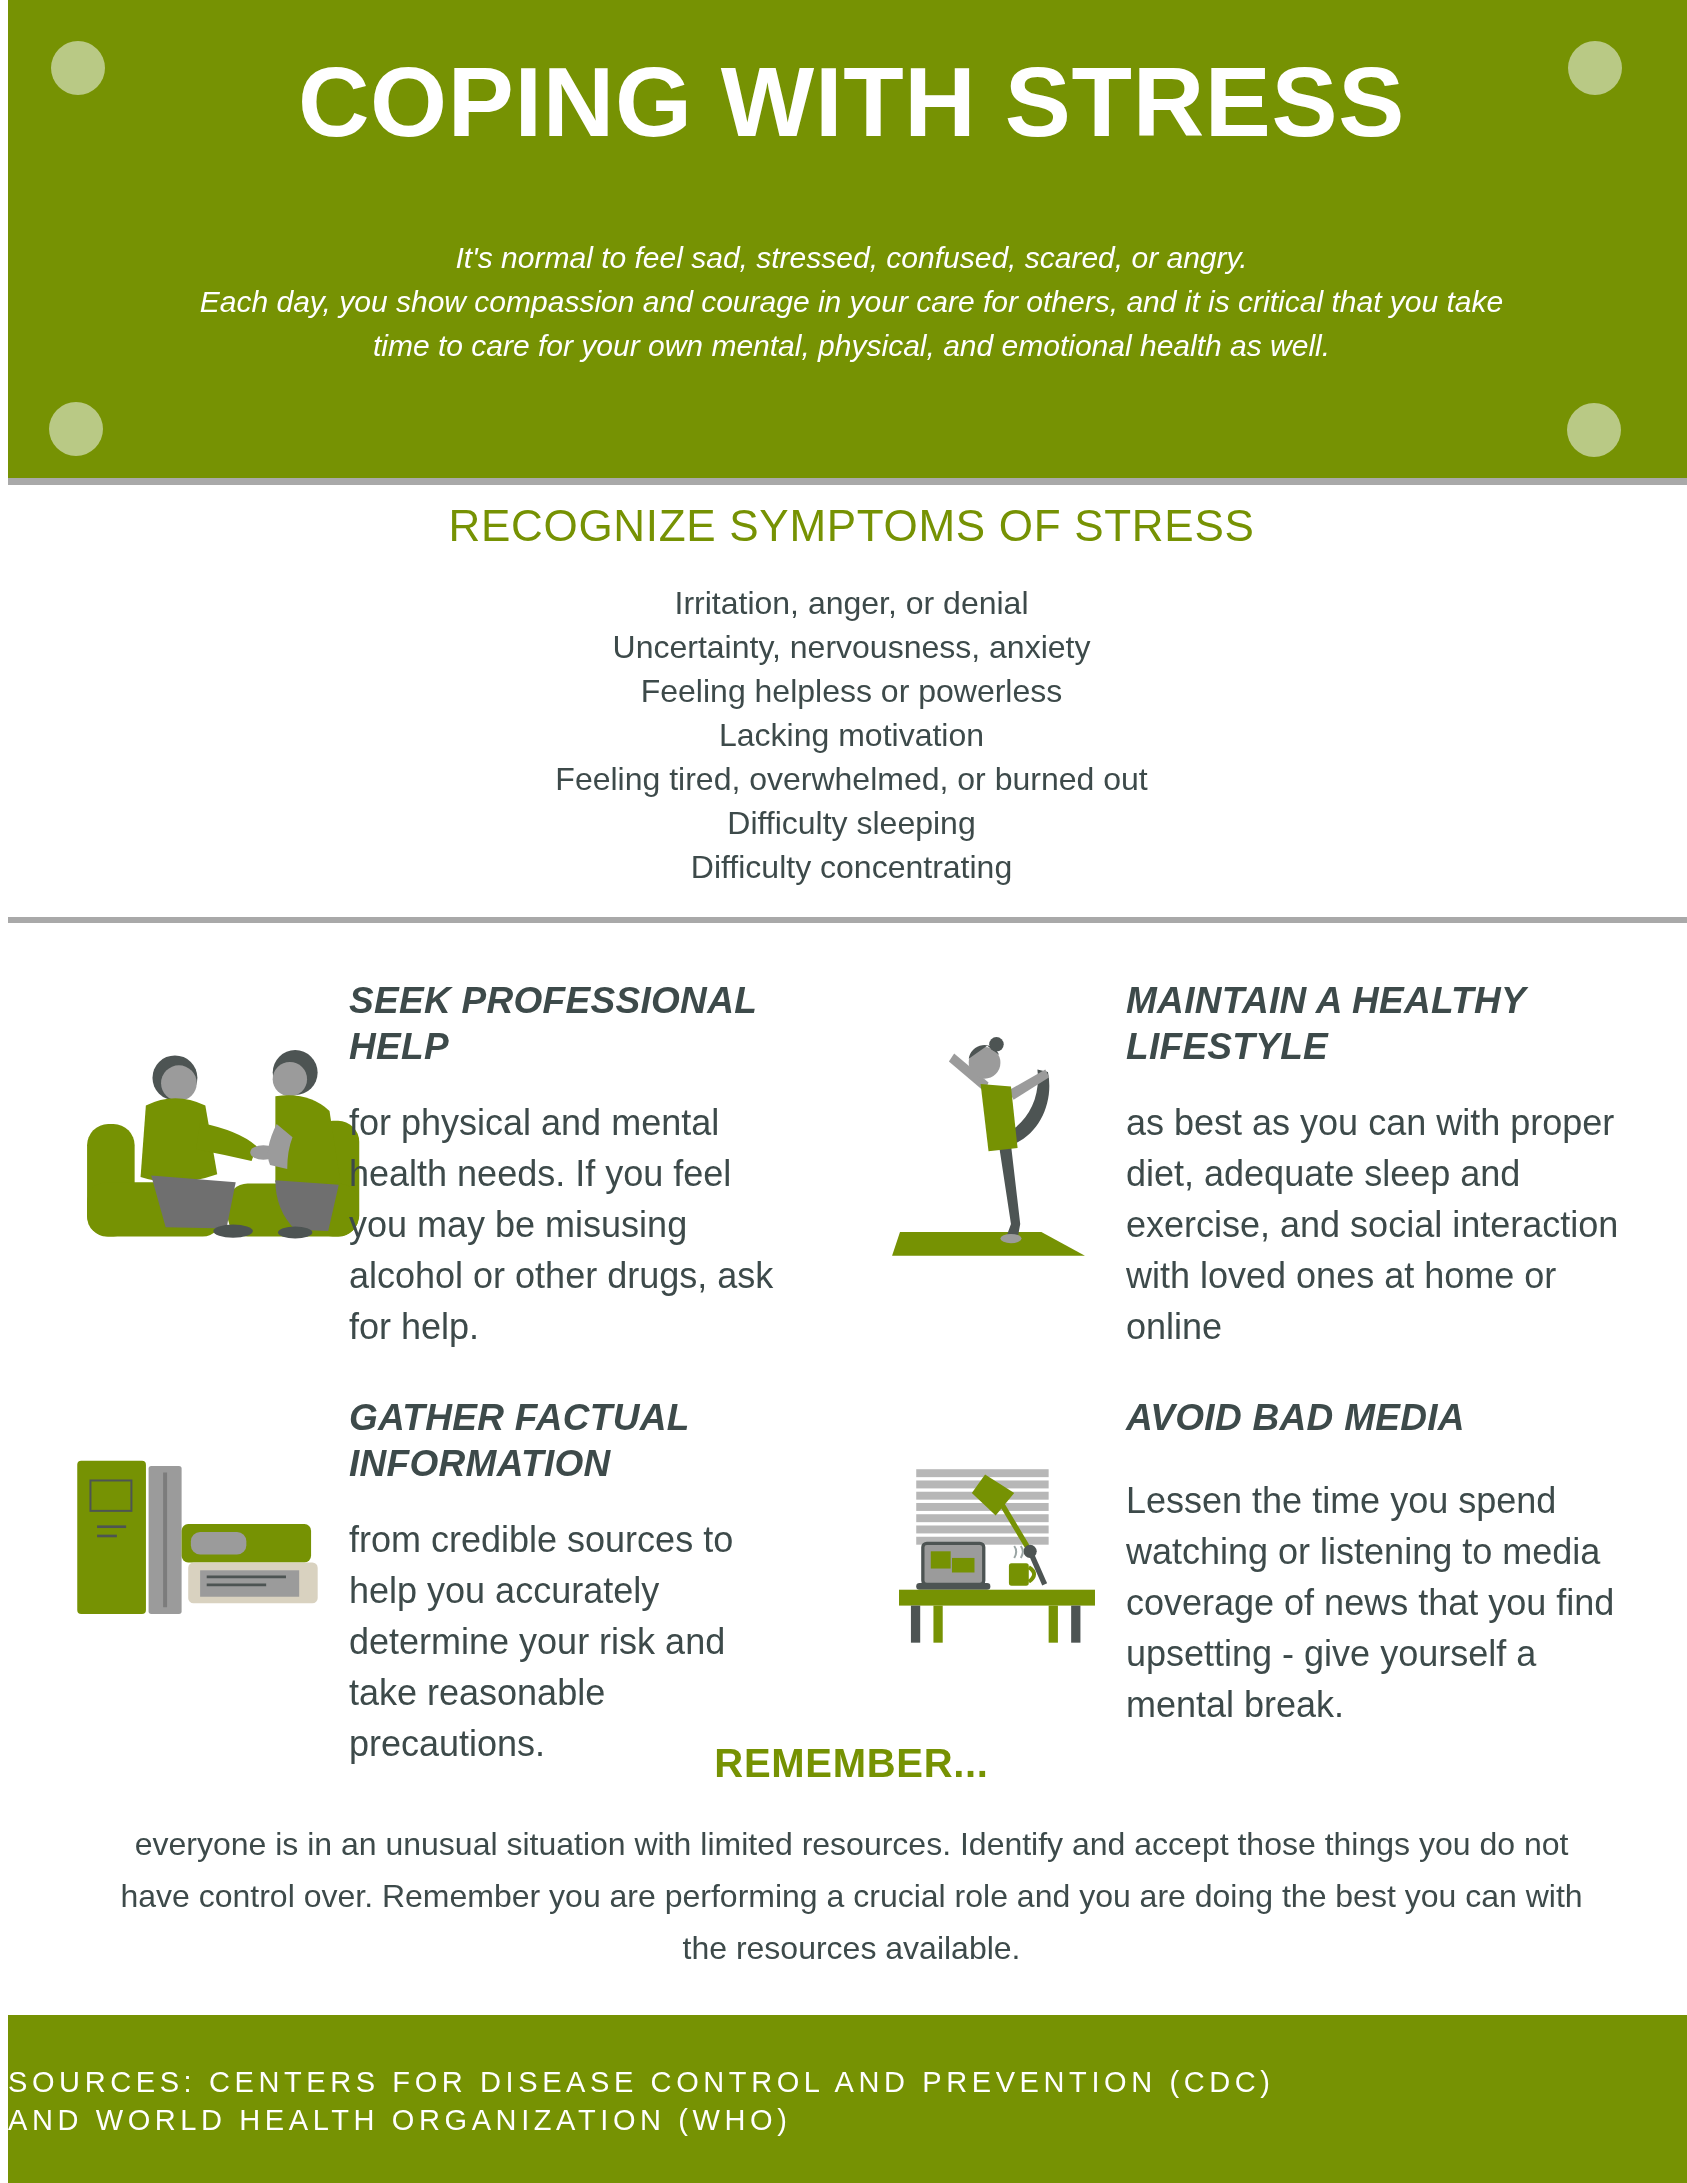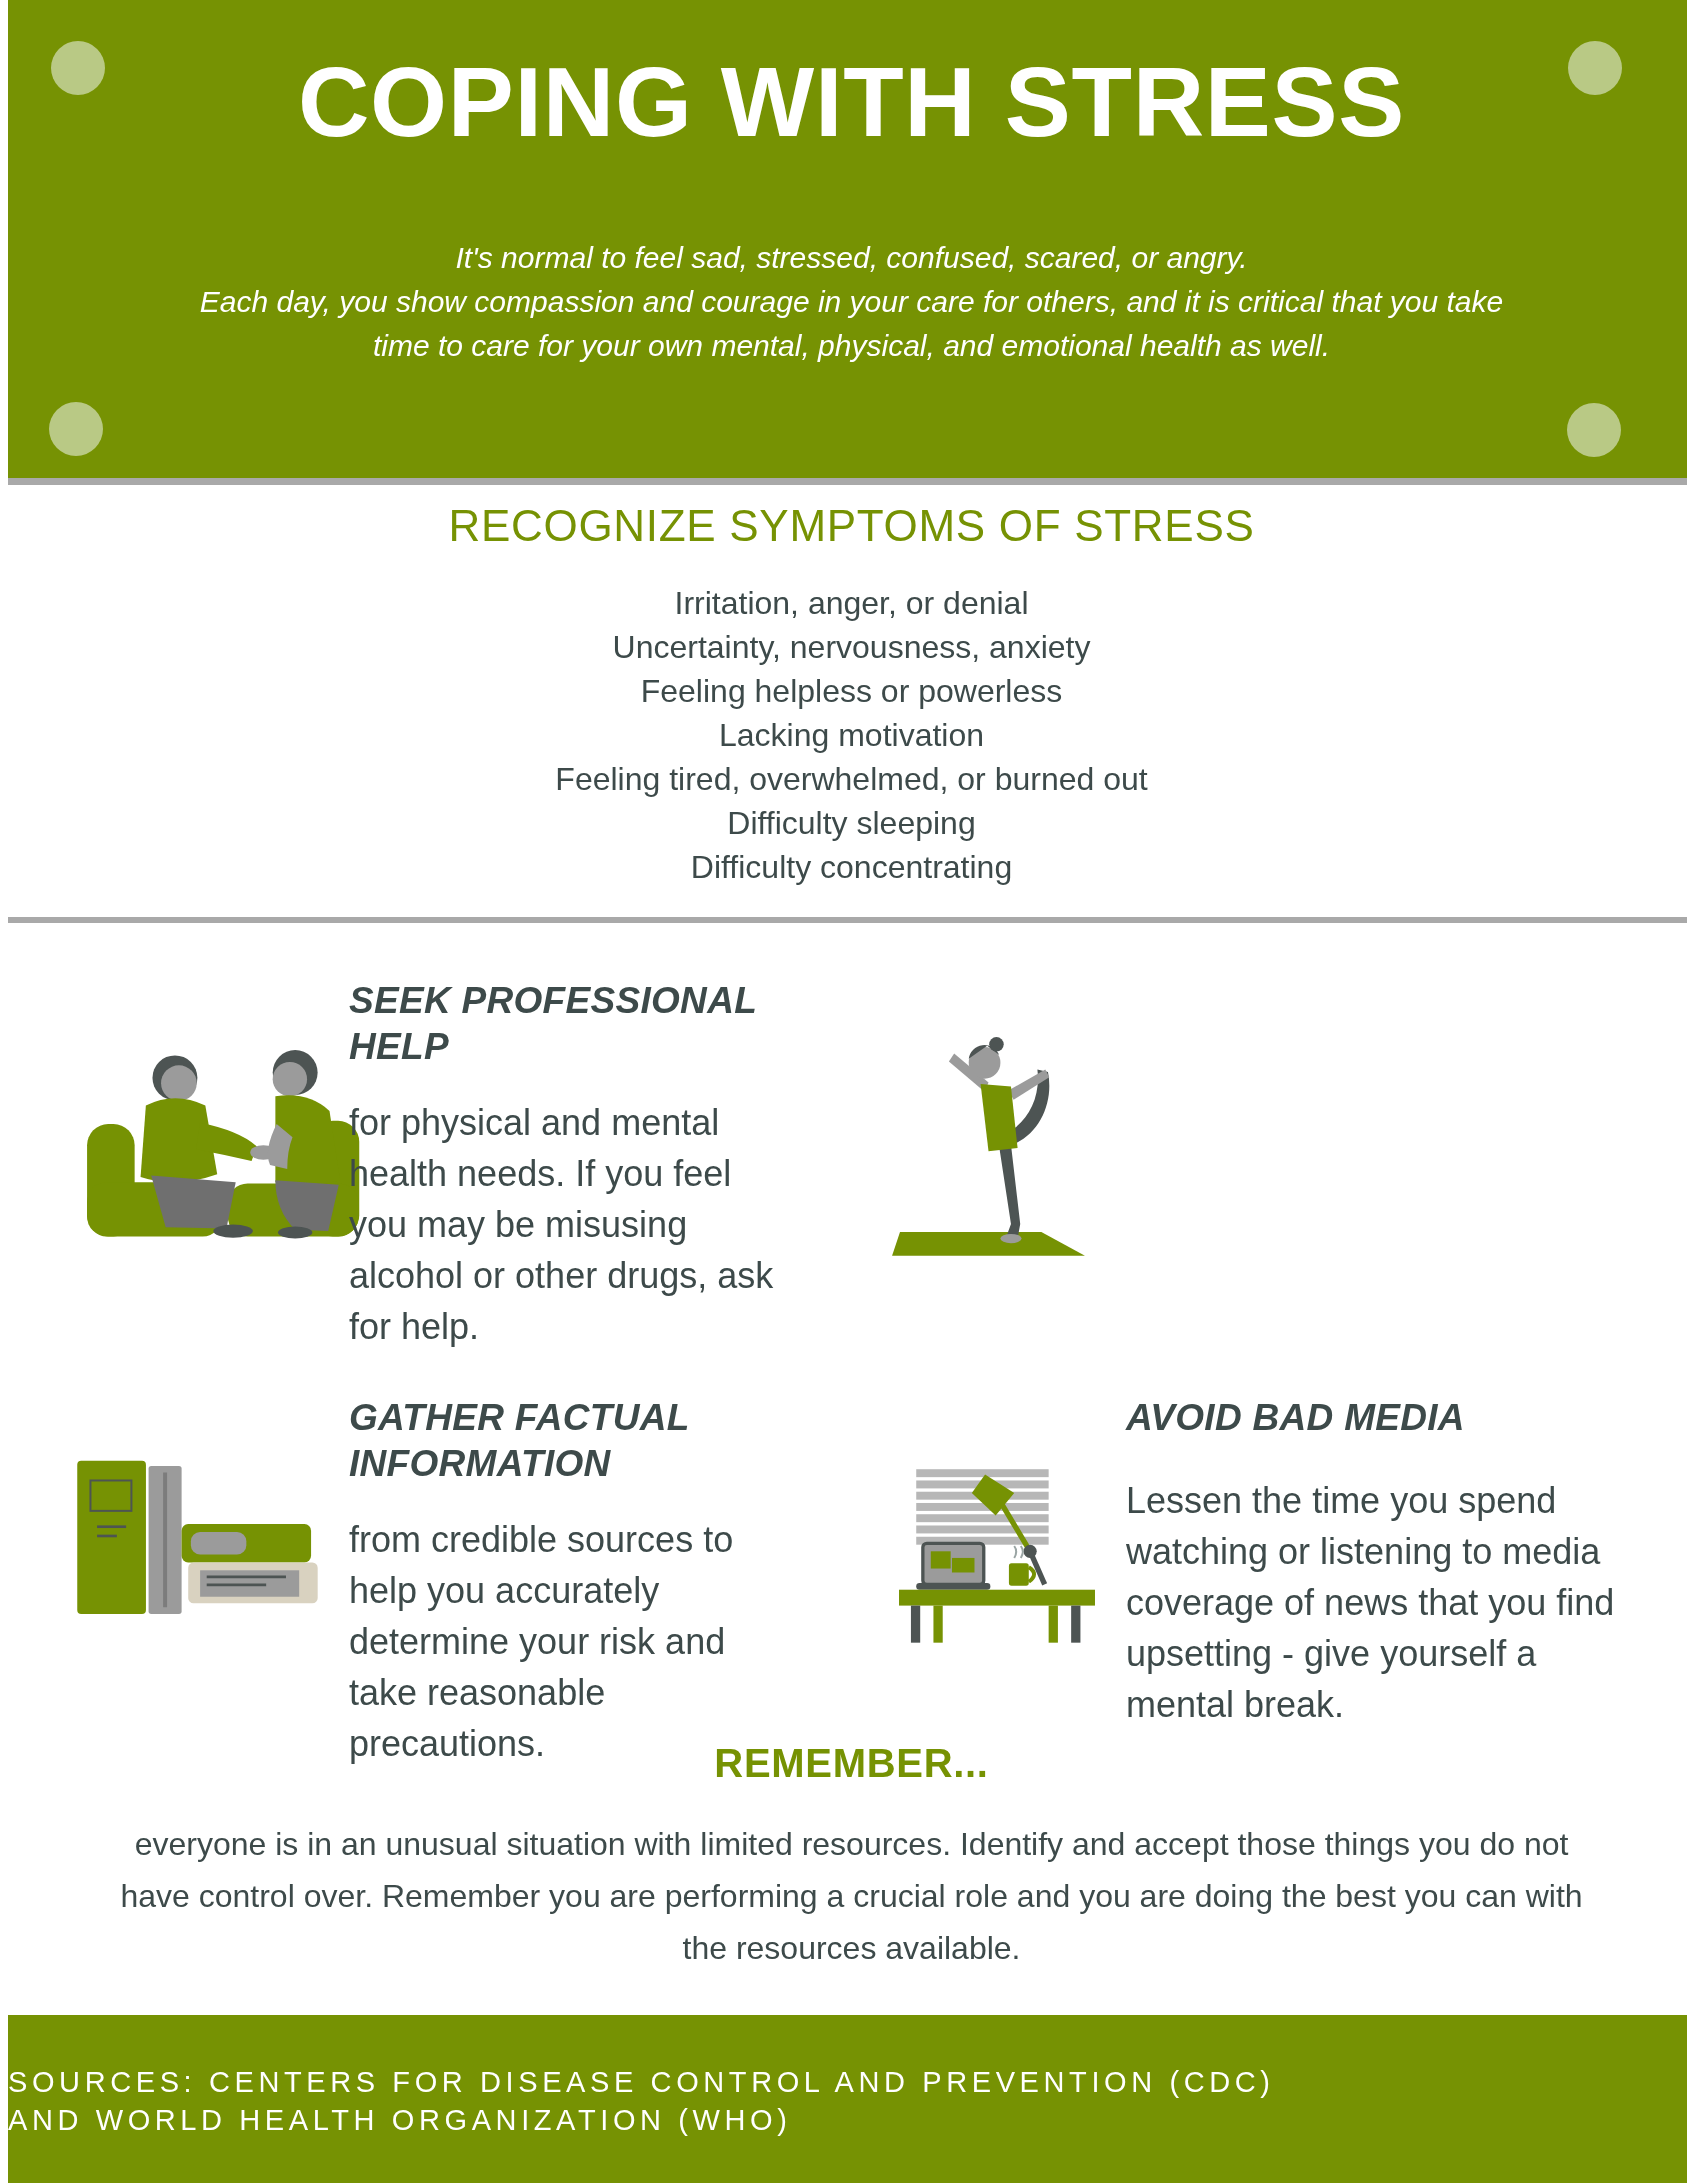--- a/index.html
+++ b/index.html
@@ -172,20 +172,24 @@
       <path d="M168 212 L186 330 L178 352 L196 352 L200 330 L186 210 Z" fill="var(--icon-dark)"></path>
       <path d="M172 215 C225 205 252 150 242 100 L226 96 C232 145 205 188 164 198 Z" fill="var(--icon-dark)"></path>
       <path d="M146 130 L92 84 L100 72 L152 116 Z" fill="var(--icon-skin)"></path>
       <path d="M182 128 L238 96 L244 108 L190 142 Z" fill="var(--icon-skin)"></path>
       <path d="M140 118 L186 122 L196 215 L152 220 Z" fill="var(--green)"></path>
       <circle cx="146" cy="86" r="24" fill="var(--icon-skin)"></circle>
       <path d="M122 80 A24 24 0 0 1 168 74 L150 60 Z" fill="var(--icon-dark)"></path>
       <circle cx="164" cy="58" r="11" fill="var(--icon-dark)"></circle>
       <ellipse cx="186" cy="352" rx="16" ry="7" fill="var(--icon-skin)"></ellipse>
     </svg>
+  </div>
+  <div class="card-text card2-text">
+    <h2 class="card-heading">MAINTAIN A HEALTHY LIFESTYLE</h2>
+    <p class="card-body">as best as you can with proper diet, adequate sleep and exercise, and social interaction with loved ones at home or online</p>
   </div>
 
   <div class="card-icon card3-icon">
     <svg viewBox="0 0 380 260" xmlns="http://www.w3.org/2000/svg" aria-hidden="true">
       <rect x="14" y="22" width="104" height="232" rx="6" fill="var(--green)"></rect>
       <rect x="34" y="52" width="62" height="46" fill="none" stroke="var(--icon-dark)" stroke-width="3"></rect>
       <line x1="44" y1="122" x2="88" y2="122" stroke="var(--icon-dark)" stroke-width="4"></line>
       <line x1="44" y1="136" x2="74" y2="136" stroke="var(--icon-dark)" stroke-width="4"></line>
       <rect x="122" y="30" width="50" height="224" rx="4" fill="var(--icon-skin)"></rect>
       <line x1="147" y1="40" x2="147" y2="244" stroke="#7c7c7c" stroke-width="6"></line>

